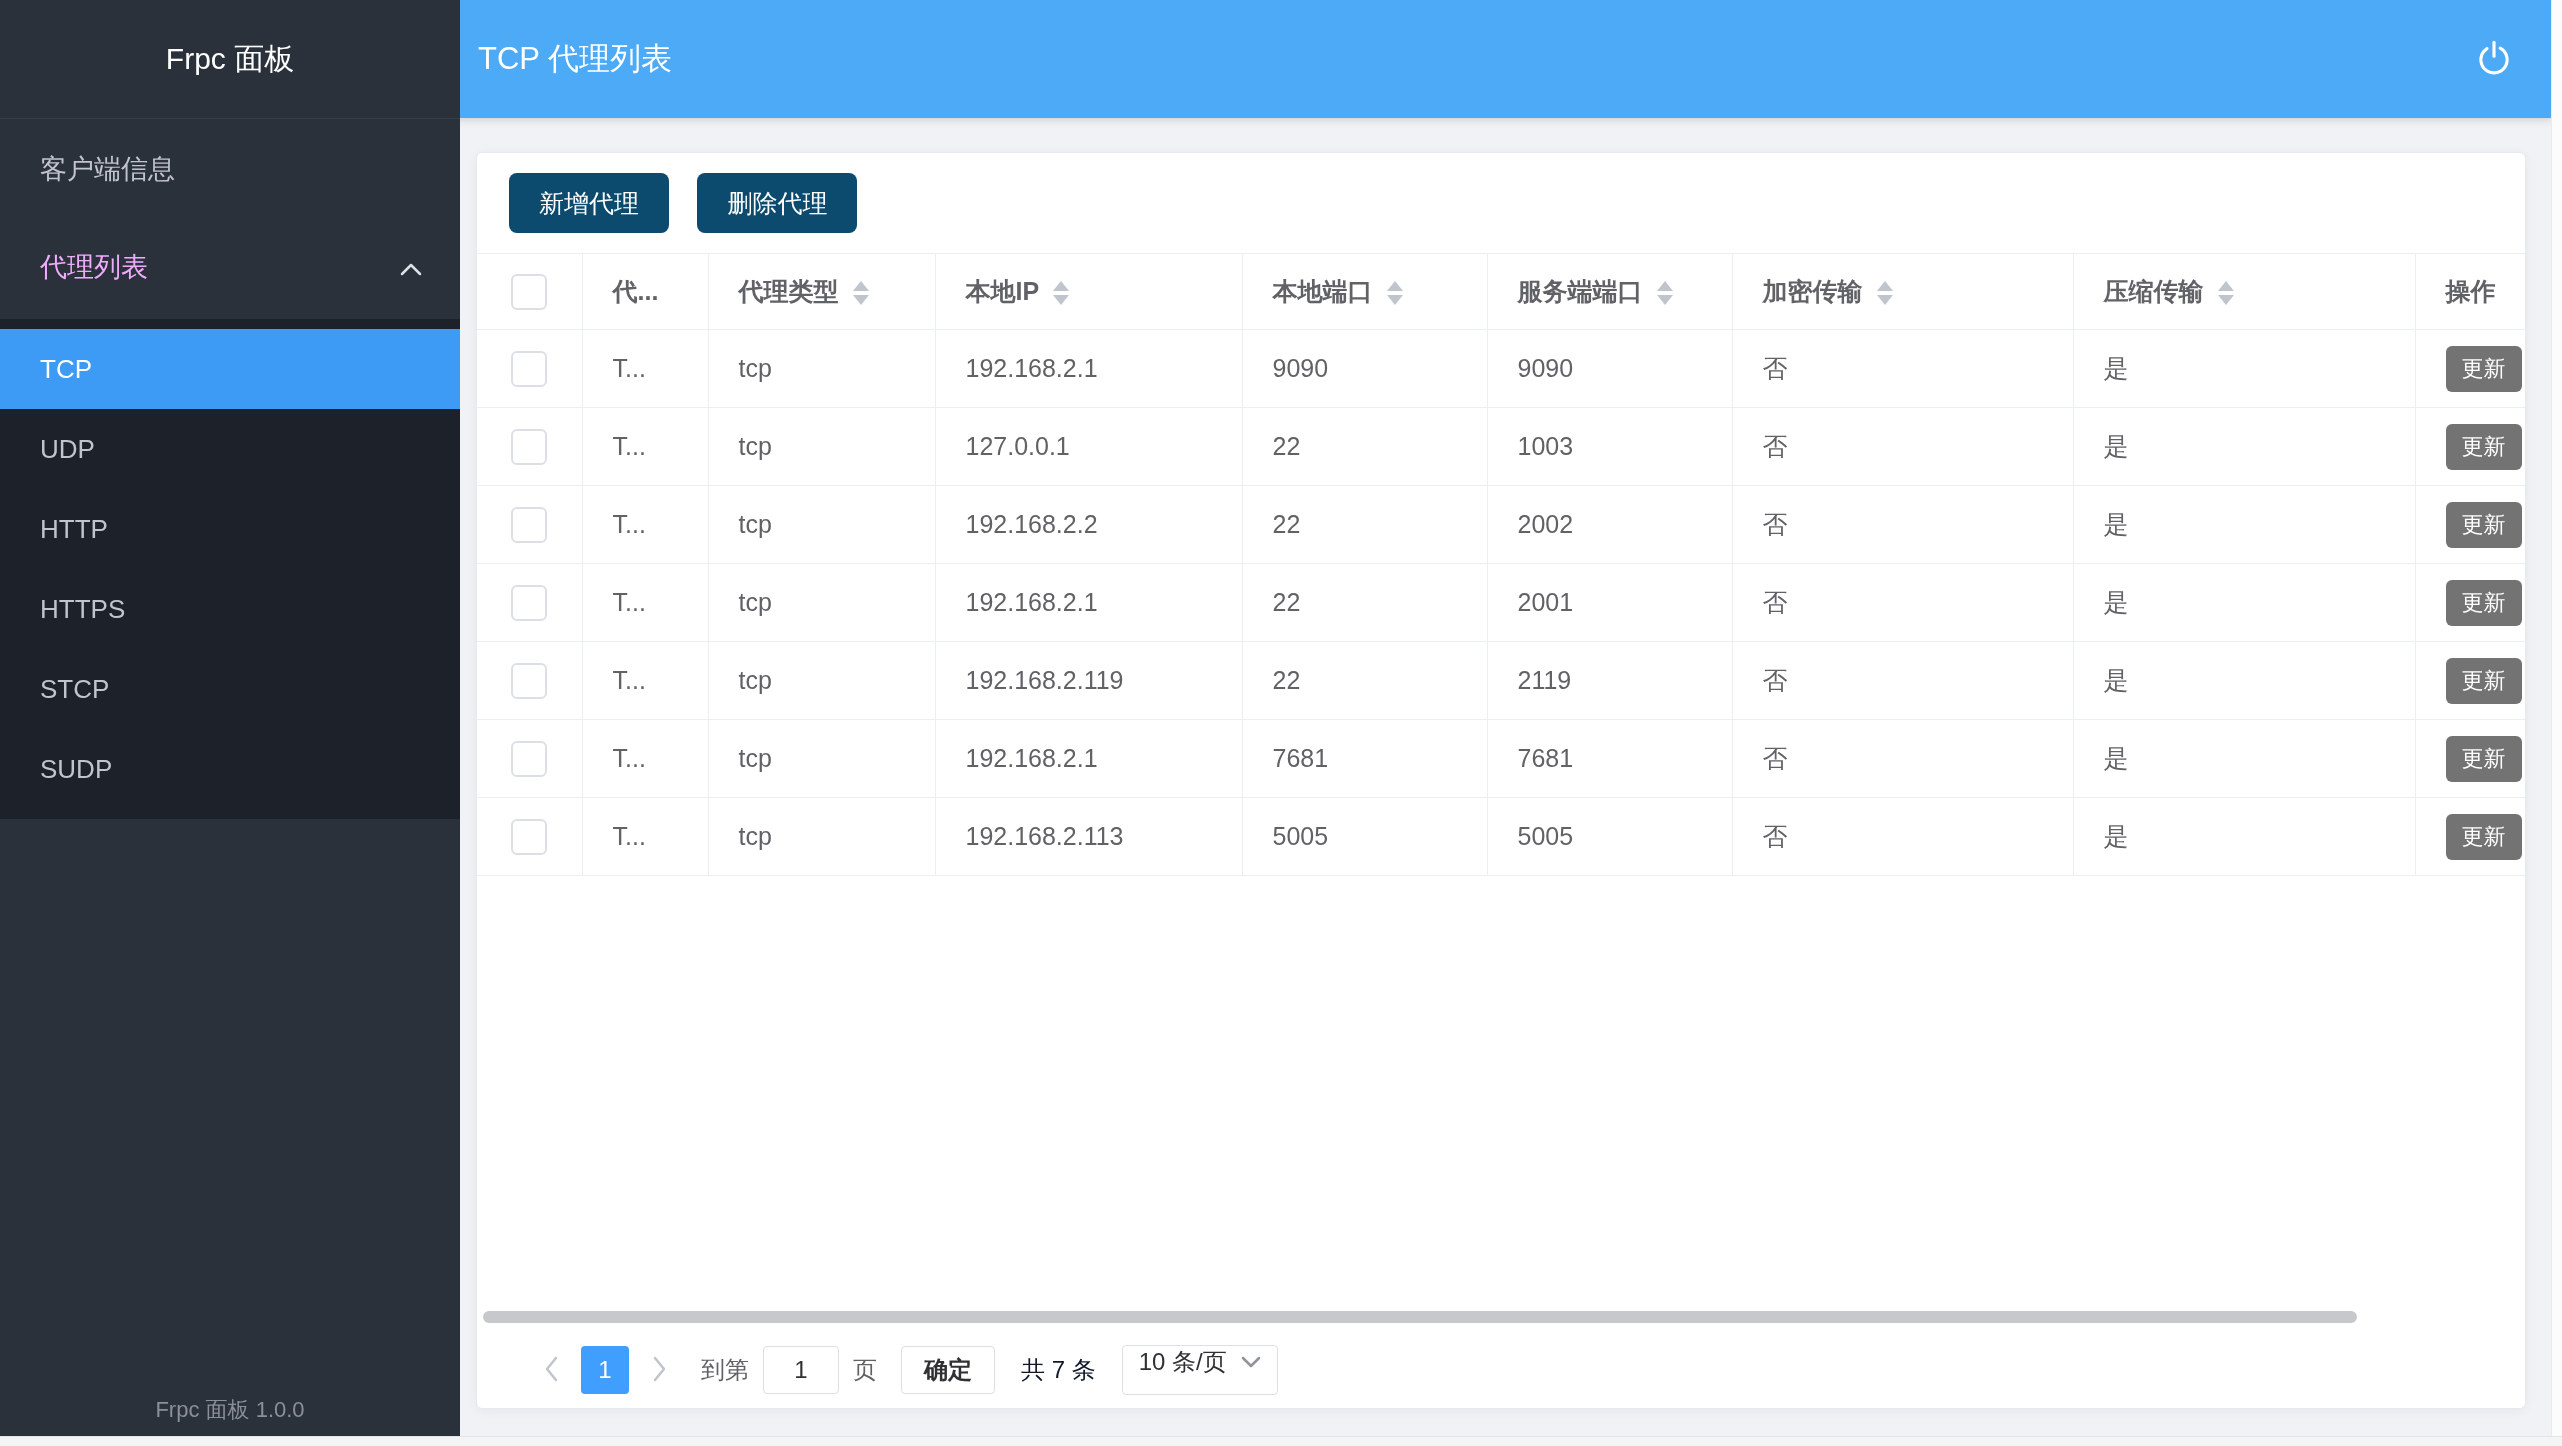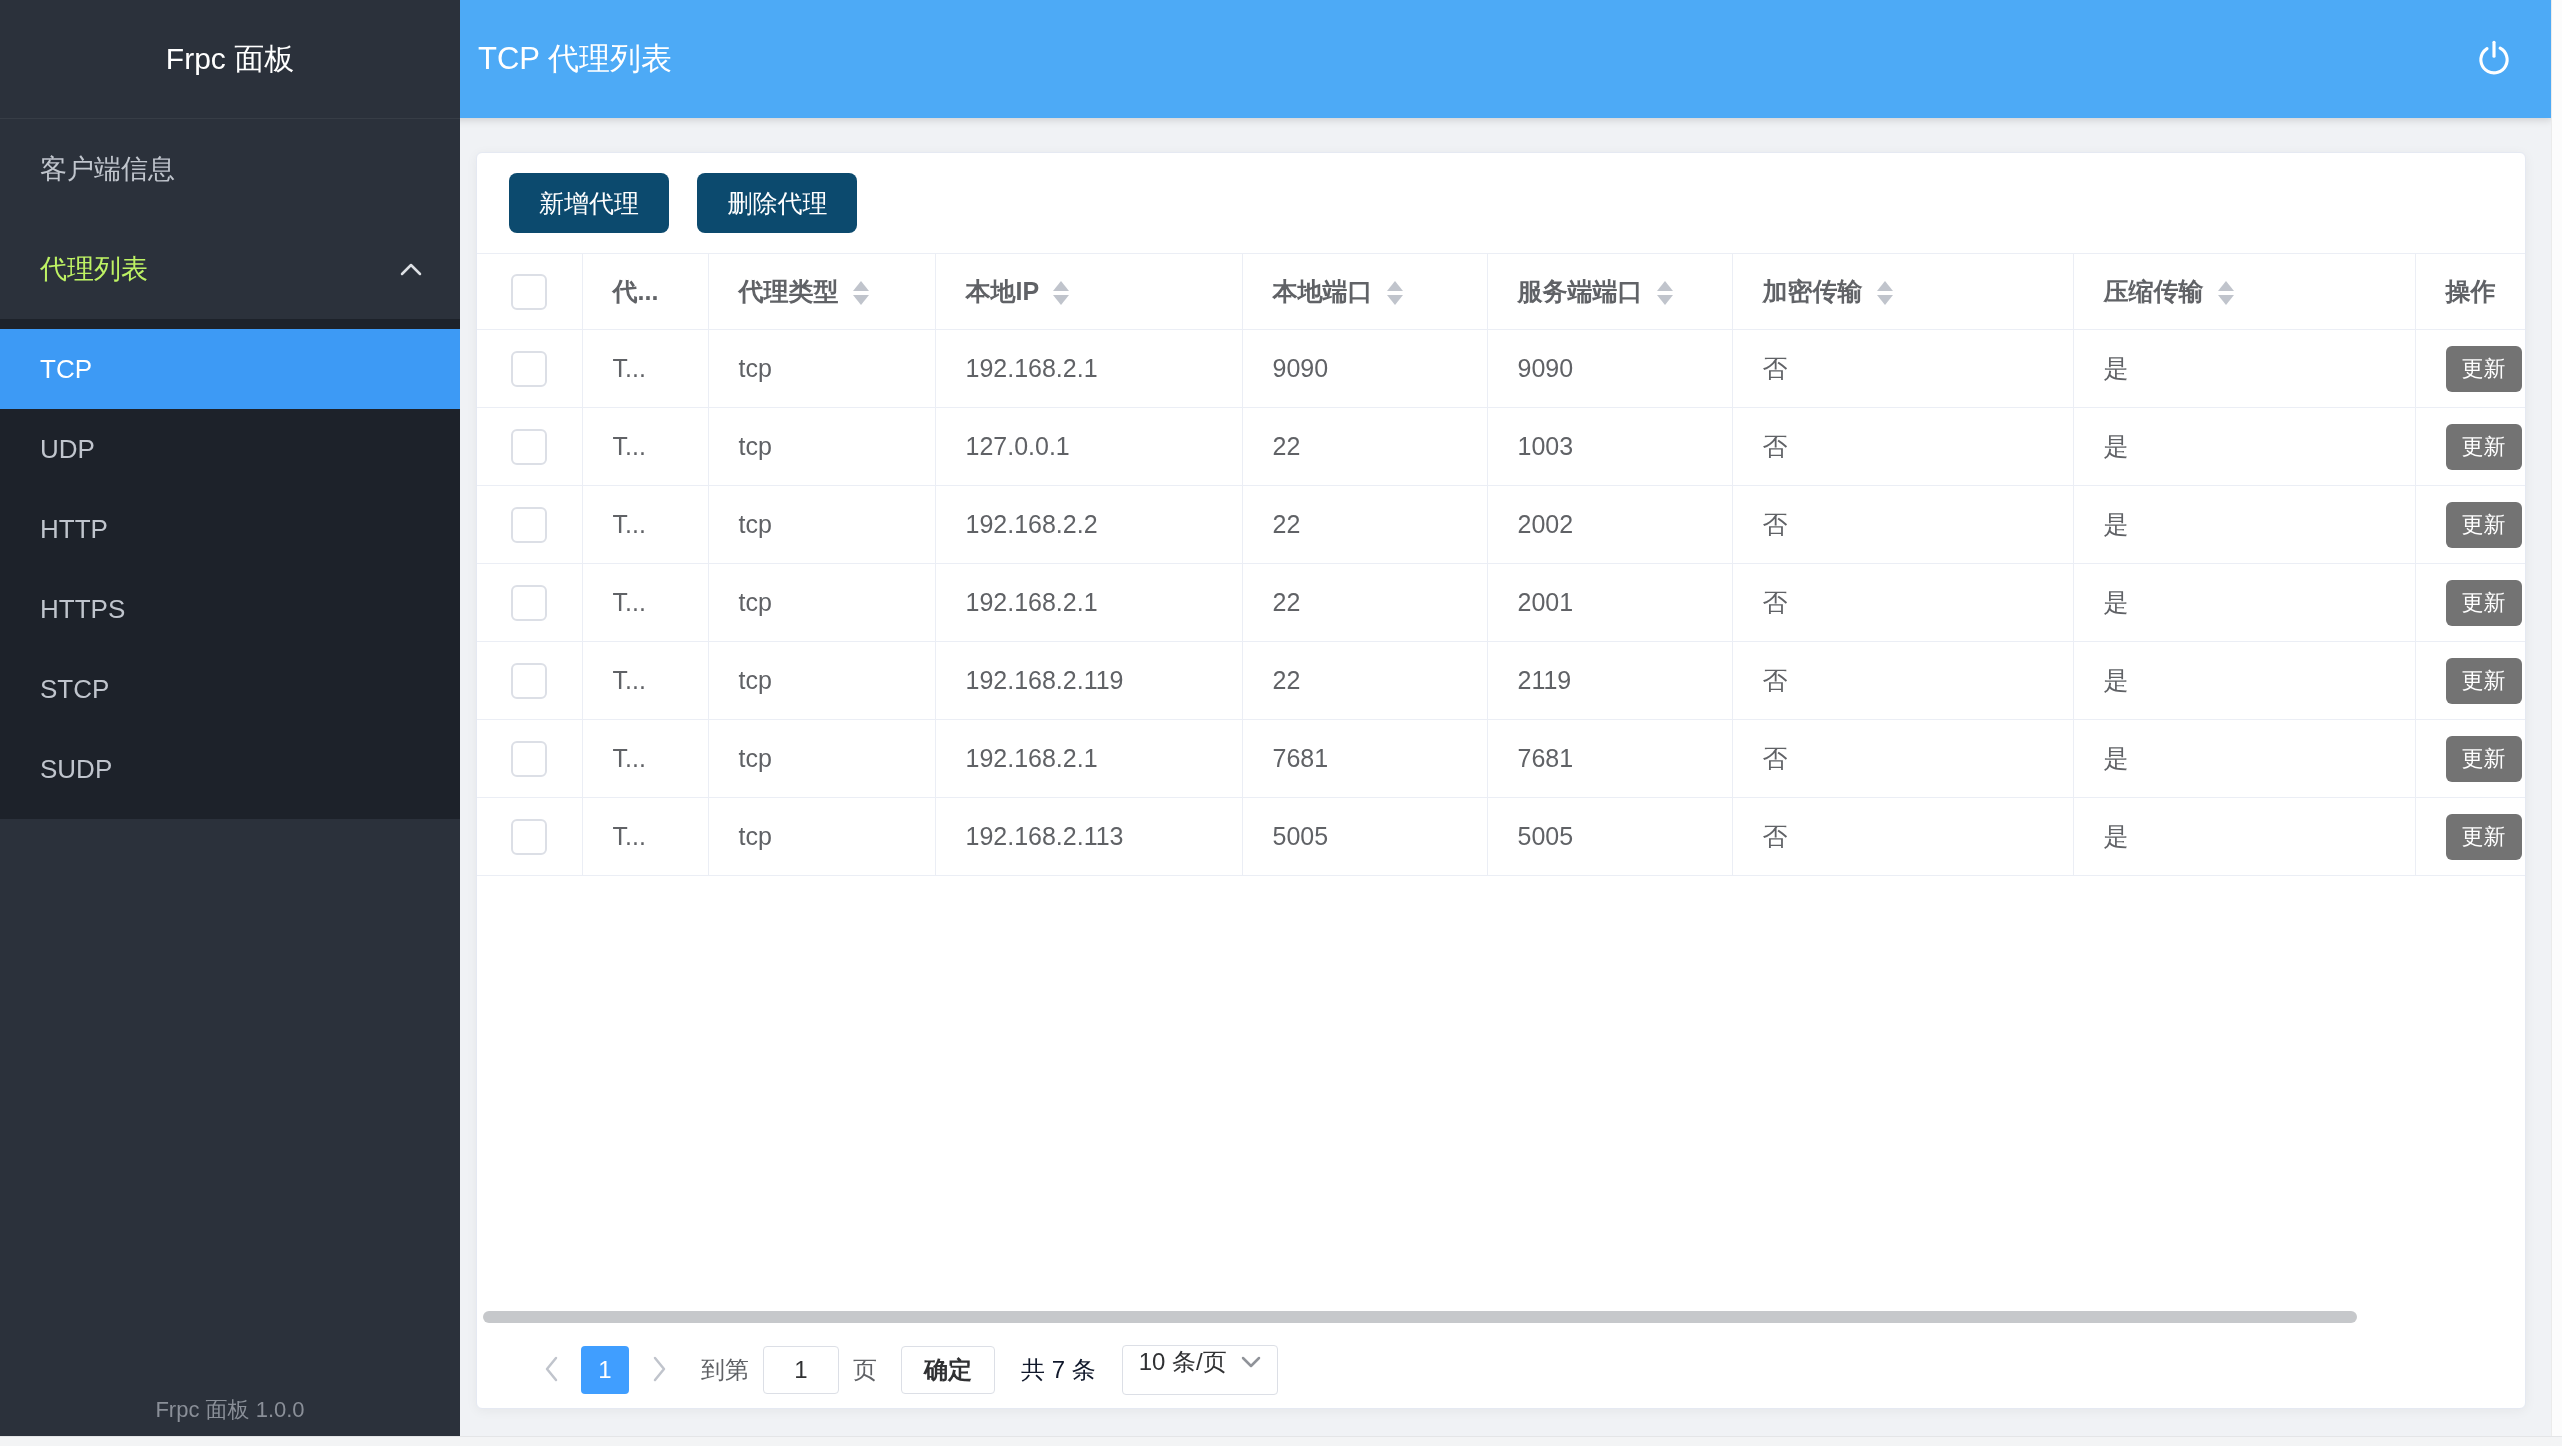--- a/index.html
+++ b/index.html
@@ -7,21 +7,21 @@
     width:2562px;height:1446px;position:relative;overflow:hidden;
     background:#f0f2f5;
     font-family:"Liberation Sans","DejaVu Sans",sans-serif;
     -webkit-font-smoothing:antialiased;
   }
   
   .sidebar{position:absolute;left:0;top:0;width:460px;height:1437px;background:#2b313b;z-index:2;}
   .logo{height:118px;line-height:118px;text-align:center;color:#ffffff;font-size:30px;font-weight:500;
         border-bottom:1px solid rgba(255,255,255,0.06);}
   .menu-item{height:100px;line-height:100px;padding-left:40px;font-size:27px;color:#c0c5cd;cursor:pointer;position:relative;}
-  .menu-item.parent{color:#bef264;}
+  .menu-item.parent{color:#f0abfc;font-family:Liberation Mono, monospace;}
   .menu-item .chev{position:absolute;right:38px;top:0;height:100px;display:flex;align-items:center;}
   .submenu{background:#1d222a;padding:10px 0;}
   .submenu-item{height:80px;line-height:80px;padding-left:40px;font-size:26px;color:#c0c5cd;cursor:pointer;}
   .submenu-item.active{background:#3d9af5;color:#ffffff;}
   .version{position:absolute;bottom:12px;width:100%;text-align:center;color:#8a8f98;font-size:22px;}
   
   .topbar{position:absolute;left:448px;top:0;width:2104px;height:118px;background:#4daaf6;
           display:flex;align-items:center;padding:0 30px;box-sizing:border-box;
           box-shadow:0 2px 8px rgba(0,0,0,0.15);z-index:1;}
   .topbar-title{font-size:31px;color:#ffffff;font-weight:500;margin-right:auto;}

